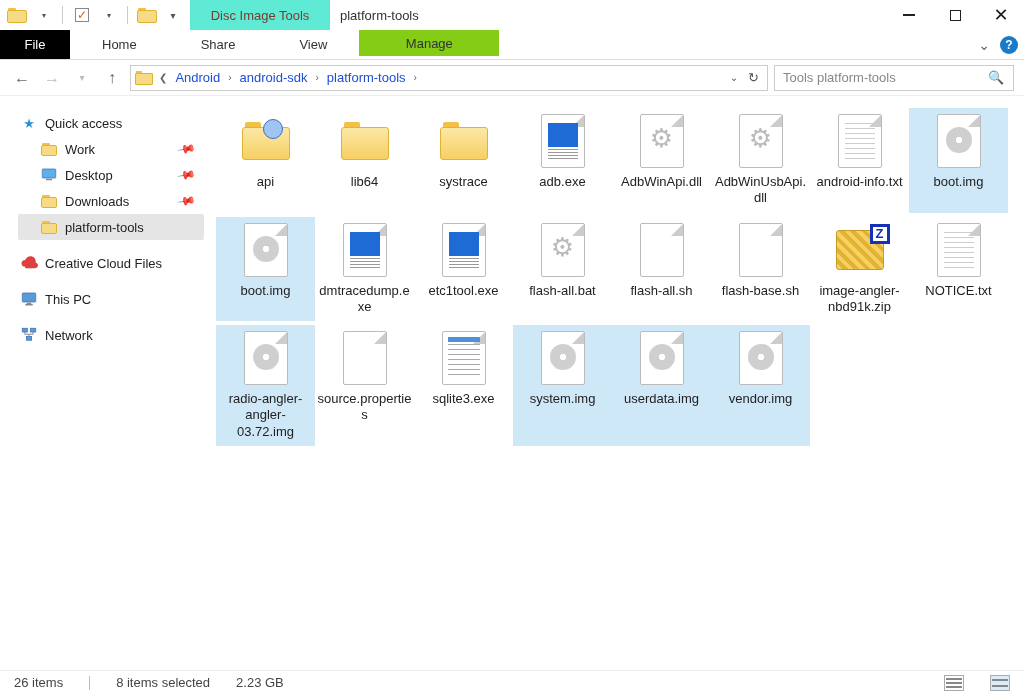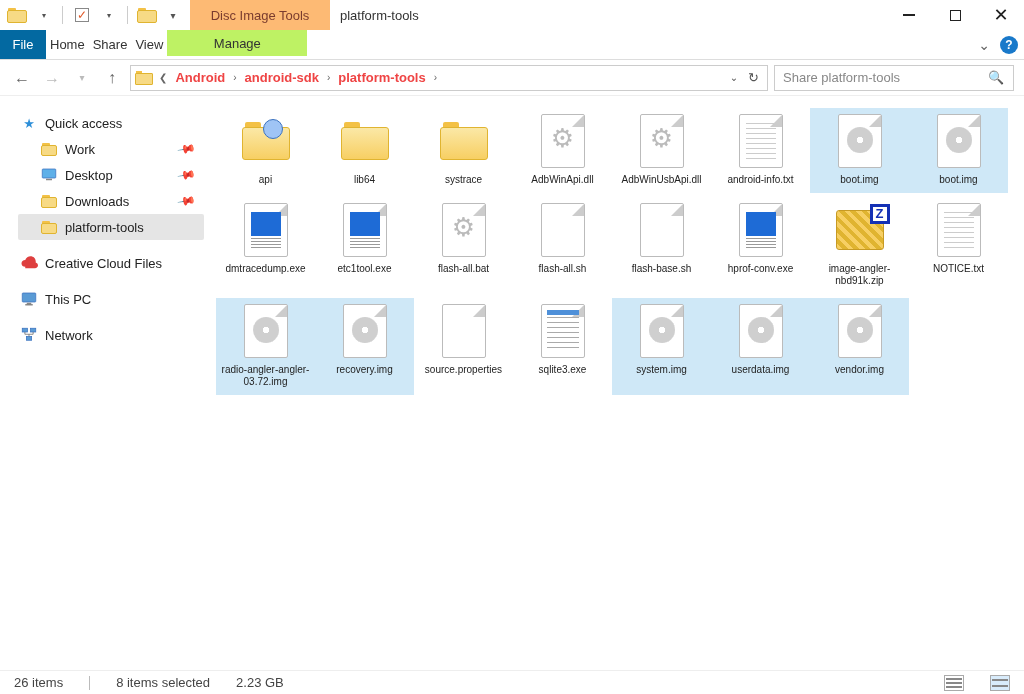--- a/index.html
+++ b/index.html
@@ -8,67 +8,67 @@
   
   .titlebar { display: flex; height: 30px; align-items: stretch; }
   .qat { display: flex; align-items: center; gap: 4px; padding: 0 6px; background: #fff; }
   .qat .sep { width: 1px; height: 18px; background: #ccc; margin: 0 4px; }
   .qat-btn { width: 22px; height: 22px; display: flex; align-items: center; justify-content: center; }
   .folder-icon { width: 20px; height: 15px; position: relative; }
   .folder-icon .tab { position: absolute; top: 0; left: 1px; width: 8px; height: 3px; background: #f3c146; border-radius: 1px 1px 0 0; }
   .folder-icon .body { position: absolute; top: 2px; left: 0; right: 0; bottom: 0; background: #f7da85; border: 1px solid #e0b430; border-radius: 2px; }
   .check-icon { width: 14px; height: 14px; border: 1px solid #888; display: flex; align-items: center; justify-content: center; color: #e05a2a; font-size: 12px; }
   .dropdown-caret { font-size: 8px; color: #555; margin-left: 2px; }
-  .context-tab { width: 140px; background: #fdba74; display: flex; align-items: center; justify-content: center; color: #7a3c2e; font-size: 13px; }
+  .context-tab { width: 140px; background: #5eead4; display: flex; align-items: center; justify-content: center; color: #7a3c2e; font-size: 13px; }
   .title-text { flex: 1; display: flex; align-items: center; padding-left: 10px; font-size: 13px; color: #333; }
   .window-ctrls { display: flex; }
   .window-ctrls div { width: 46px; display: flex; align-items: center; justify-content: center; font-size: 15px; color: #222; }
   .window-ctrls .min span { width: 12px; height: 1.5px; background: #222; display: block; }
   .window-ctrls .max span { width: 11px; height: 11px; border: 1.5px solid #222; display: block; }
   .window-ctrls .close { font-size: 18px; }
 
   
   .ribbon { display: flex; height: 30px; border-bottom: 1px solid #ddd; align-items: stretch; }
-  .ribbon-file { background: #0369a1; color: #fff; width: 46px; display: flex; align-items: center; justify-content: center; }
-  .ribbon-tab { padding: 0 4px; display: flex; align-items: center; color: #333; font-size: 13px; }
-  .ribbon-context { width: 140px; display: flex; align-items: center; justify-content: center; background: #bef264; color: #333; border-bottom: 3px solid #fff; }
+  .ribbon-file { background: #000000; color: #fff; width: 70px; display: flex; align-items: center; justify-content: center; }
+  .ribbon-tab { padding: 0 32px; display: flex; align-items: center; color: #333; font-size: 13px; }
+  .ribbon-context { width: 140px; display: flex; align-items: center; justify-content: center; background: #84cc16; color: #333; border-bottom: 3px solid #fff; }
   .ribbon-spacer { flex: 1; display: flex; align-items: center; justify-content: flex-end; padding-right: 6px; gap: 10px; }
   .ribbon-chevron { font-size: 14px; color: #666; }
   .help-bubble { width: 18px; height: 18px; border-radius: 50%; background: #1979ca; color: #fff; display: flex; align-items: center; justify-content: center; font-size: 12px; font-weight: bold; }
 
   
   .addr-row { display: flex; align-items: center; height: 36px; padding: 0 10px; gap: 6px; border-bottom: 1px solid #eee; }
   .nav-btn { width: 24px; height: 24px; display: flex; align-items: center; justify-content: center; color: #666; font-size: 16px; }
   .nav-btn.disabled { color: #bbb; }
   .addr-box { flex: 1; display: flex; align-items: center; height: 26px; border: 1px solid #ccc; padding: 0 4px; gap: 2px; min-width: 0; }
   .addr-box .folder-small { width: 18px; height: 14px; position: relative; margin-right: 2px; flex-shrink: 0; }
   .addr-box .folder-small .tab { position: absolute; top: 0; left: 1px; width: 6px; height: 2px; background: #f3c146; }
   .addr-box .folder-small .body { position: absolute; top: 2px; left: 0; right: 0; bottom: 0; background: #f7da85; border: 1px solid #e0b430; border-radius: 1px; }
-  .crumb { padding: 0 4px; color: #ef4444; font-weight: bold; }
+  .crumb { padding: 0 4px; color: #1d4ed8; }
   .crumb-sep { color: #666; padding: 0 2px; font-size: 10px; }
   .addr-end { margin-left: auto; display: flex; align-items: center; gap: 10px; padding-right: 4px; color: #555; }
   .search-box { display: flex; align-items: center; height: 26px; border: 1px solid #ccc; width: 240px; padding: 0 8px; color: #888; justify-content: space-between; }
 
   
   .main { display: flex; height: 574px; }
   .sidebar { width: 210px; padding: 14px 6px 14px 18px; }
   .sidebar .group { margin-bottom: 10px; }
   .sidebar .row { display: flex; align-items: center; height: 26px; padding-left: 2px; gap: 7px; font-size: 13px; cursor: default; border-radius: 2px; }
   .sidebar .row.indent { padding-left: 22px; }
   .sidebar .row.selected { background: #e5e5e5; }
   .pin { margin-left: auto; margin-right: 10px; color: #888; font-size: 12px; transform: rotate(35deg); }
   .ico { width: 18px; height: 18px; display: flex; align-items: center; justify-content: center; flex-shrink: 0; }
   .ico svg { width: 18px; height: 18px; }
 
   .content { flex: 1; padding: 10px 16px 4px 6px; overflow: hidden; position: relative; }
   .grid { display: flex; flex-wrap: wrap; align-content: flex-start; }
   .item { width: 99px; display: flex; flex-direction: column; align-items: center; text-align: center; padding: 4px 2px 6px; margin: 2px 0; cursor: default; }
   .item.sel { background: #cfe8f7; }
   .item .thumb { width: 58px; height: 58px; display: flex; align-items: center; justify-content: center; margin-bottom: 4px; }
-  .item .label { font-size: 10px; line-height: 1.25; word-break: break-word; max-width: 94px; }
+  .item .label { font-size: 13px; line-height: 1.25; word-break: break-word; max-width: 94px; }
 
   
   .tn-folder { width: 48px; height: 38px; position: relative; }
   .tn-folder .tab { position: absolute; top: 0; left: 3px; width: 16px; height: 6px; background: #f3c146; border-radius: 2px 2px 0 0; }
   .tn-folder .body { position: absolute; top: 5px; left: 0; right: 0; bottom: 0; background: linear-gradient(#fbe8a6,#f7cf63); border: 1px solid #e0b430; border-radius: 3px; }
   .tn-folder .globe { position: absolute; top: -3px; right: 7px; width: 20px; height: 20px; border-radius: 50%; background: #9fc4f5; border: 1px solid #3b72bf; }
 
   .tn-file { width: 44px; height: 54px; background: #fff; border: 1px solid #bbb; position: relative; border-radius: 2px; }
   .tn-file .corner { position: absolute; top: 0; right: 0; width: 12px; height: 12px; background: linear-gradient(135deg,#fff 49%,#ccc 51%); }
   .tn-file .blue { position: absolute; top: 8px; left: 6px; right: 6px; bottom: 20px; background: #1e6bd6; }
@@ -164,21 +164,21 @@
     <span class="crumb">android-sdk</span>
     <span class="crumb-sep">›</span>
     <span class="crumb">platform-tools</span>
     <span class="crumb-sep">›</span>
     <div class="addr-end">
       <span style="font-size:10px;">⌄</span>
       <span>↻</span>
     </div>
   </div>
   <div class="search-box">
-    <span>Share platform-tools</span>
+    <span>Tools platform-tools</span>
     <span style="color:#445;">🔍</span>
   </div>
 </div>
 
 <div class="main">
 
   <div class="sidebar">
     <div class="group">
       <div class="row">
         <span class="ico" style="color:#2e8fd8;">★</span>
@@ -290,115 +290,115 @@
               <div class="tab"></div>
               <div class="body"></div>
             </div>
           </div>
           <div class="label">systrace</div>
         </div>
         <div class="item">
           <div class="thumb">
             <div class="tn-file">
               <div class="corner"></div>
-              <div class="gears">⚙</div>
-            </div>
-          </div>
-          <div class="label">AdbWinApi.dll</div>
-        </div>
-        <div class="item">
-          <div class="thumb">
-            <div class="tn-file">
-              <div class="corner"></div>
-              <div class="gears">⚙</div>
-            </div>
-          </div>
-          <div class="label">AdbWinUsbApi.dll</div>
-        </div>
-        <div class="item">
-          <div class="thumb">
-            <div class="tn-file">
-              <div class="corner"></div>
-              <div class="txtlines"></div>
-            </div>
-          </div>
-          <div class="label">android-info.txt</div>
-        </div>
-        <div class="item sel">
-          <div class="thumb">
-            <div class="tn-file">
-              <div class="corner"></div>
-              <div class="disc"></div>
-            </div>
-          </div>
-          <div class="label">boot.img</div>
-        </div>
-        <div class="item sel">
-          <div class="thumb">
-            <div class="tn-file">
-              <div class="corner"></div>
-              <div class="disc"></div>
-            </div>
-          </div>
-          <div class="label">boot.img</div>
-        </div>
-        <div class="item">
-          <div class="thumb">
-            <div class="tn-file">
-              <div class="corner"></div>
               <div class="blue"></div>
               <div class="lines"></div>
             </div>
           </div>
-          <div class="label">dmtracedump.exe</div>
+          <div class="label">adb.exe</div>
+        </div>
+        <div class="item">
+          <div class="thumb">
+            <div class="tn-file">
+              <div class="corner"></div>
+              <div class="gears">⚙</div>
+            </div>
+          </div>
+          <div class="label">AdbWinApi.dll</div>
+        </div>
+        <div class="item">
+          <div class="thumb">
+            <div class="tn-file">
+              <div class="corner"></div>
+              <div class="gears">⚙</div>
+            </div>
+          </div>
+          <div class="label">AdbWinUsbApi.dll</div>
+        </div>
+        <div class="item">
+          <div class="thumb">
+            <div class="tn-file">
+              <div class="corner"></div>
+              <div class="txtlines"></div>
+            </div>
+          </div>
+          <div class="label">android-info.txt</div>
+        </div>
+        <div class="item sel">
+          <div class="thumb">
+            <div class="tn-file">
+              <div class="corner"></div>
+              <div class="disc"></div>
+            </div>
+          </div>
+          <div class="label">boot.img</div>
+        </div>
+        <div class="item sel">
+          <div class="thumb">
+            <div class="tn-file">
+              <div class="corner"></div>
+              <div class="disc"></div>
+            </div>
+          </div>
+          <div class="label">boot.img</div>
         </div>
         <div class="item">
           <div class="thumb">
             <div class="tn-file">
               <div class="corner"></div>
               <div class="blue"></div>
               <div class="lines"></div>
             </div>
           </div>
-          <div class="label">etc1tool.exe</div>
-        </div>
-        <div class="item">
-          <div class="thumb">
-            <div class="tn-file">
-              <div class="corner"></div>
-              <div class="gears">⚙</div>
-            </div>
-          </div>
-          <div class="label">flash-all.bat</div>
-        </div>
-        <div class="item">
-          <div class="thumb">
-            <div class="tn-file">
-              <div class="corner"></div>
-            </div>
-          </div>
-          <div class="label">flash-all.sh</div>
-        </div>
-        <div class="item">
-          <div class="thumb">
-            <div class="tn-file">
-              <div class="corner"></div>
-            </div>
-          </div>
-          <div class="label">flash-base.sh</div>
+          <div class="label">dmtracedump.exe</div>
         </div>
         <div class="item">
           <div class="thumb">
             <div class="tn-file">
               <div class="corner"></div>
               <div class="blue"></div>
               <div class="lines"></div>
             </div>
           </div>
-          <div class="label">hprof-conv.exe</div>
+          <div class="label">etc1tool.exe</div>
+        </div>
+        <div class="item">
+          <div class="thumb">
+            <div class="tn-file">
+              <div class="corner"></div>
+              <div class="gears">⚙</div>
+            </div>
+          </div>
+          <div class="label">flash-all.bat</div>
+        </div>
+        <div class="item">
+          <div class="thumb">
+            <div class="tn-file">
+              <div class="corner"></div>
+            </div>
+          </div>
+          <div class="label">flash-all.sh</div>
+        </div>
+        <div class="item">
+          <div class="thumb">
+            <div class="tn-file">
+              <div class="corner"></div>
+            </div>
+          </div>
+          <div class="label">flash-base.sh</div>
         </div>
         <div class="item">
           <div class="thumb">
             <div class="tn-zip">
               <div class="body"></div>
               <div class="badge">Z</div>
             </div>
           </div>
           <div class="label">image-angler-nbd91k.zip</div>
         </div>
@@ -412,29 +412,20 @@
           <div class="label">NOTICE.txt</div>
         </div>
         <div class="item sel">
           <div class="thumb">
             <div class="tn-file">
               <div class="corner"></div>
               <div class="disc"></div>
             </div>
           </div>
           <div class="label">radio-angler-angler-03.72.img</div>
-        </div>
-        <div class="item sel">
-          <div class="thumb">
-            <div class="tn-file">
-              <div class="corner"></div>
-              <div class="disc"></div>
-            </div>
-          </div>
-          <div class="label">recovery.img</div>
         </div>
         <div class="item">
           <div class="thumb">
             <div class="tn-file">
               <div class="corner"></div>
             </div>
           </div>
           <div class="label">source.properties</div>
         </div>
         <div class="item">

